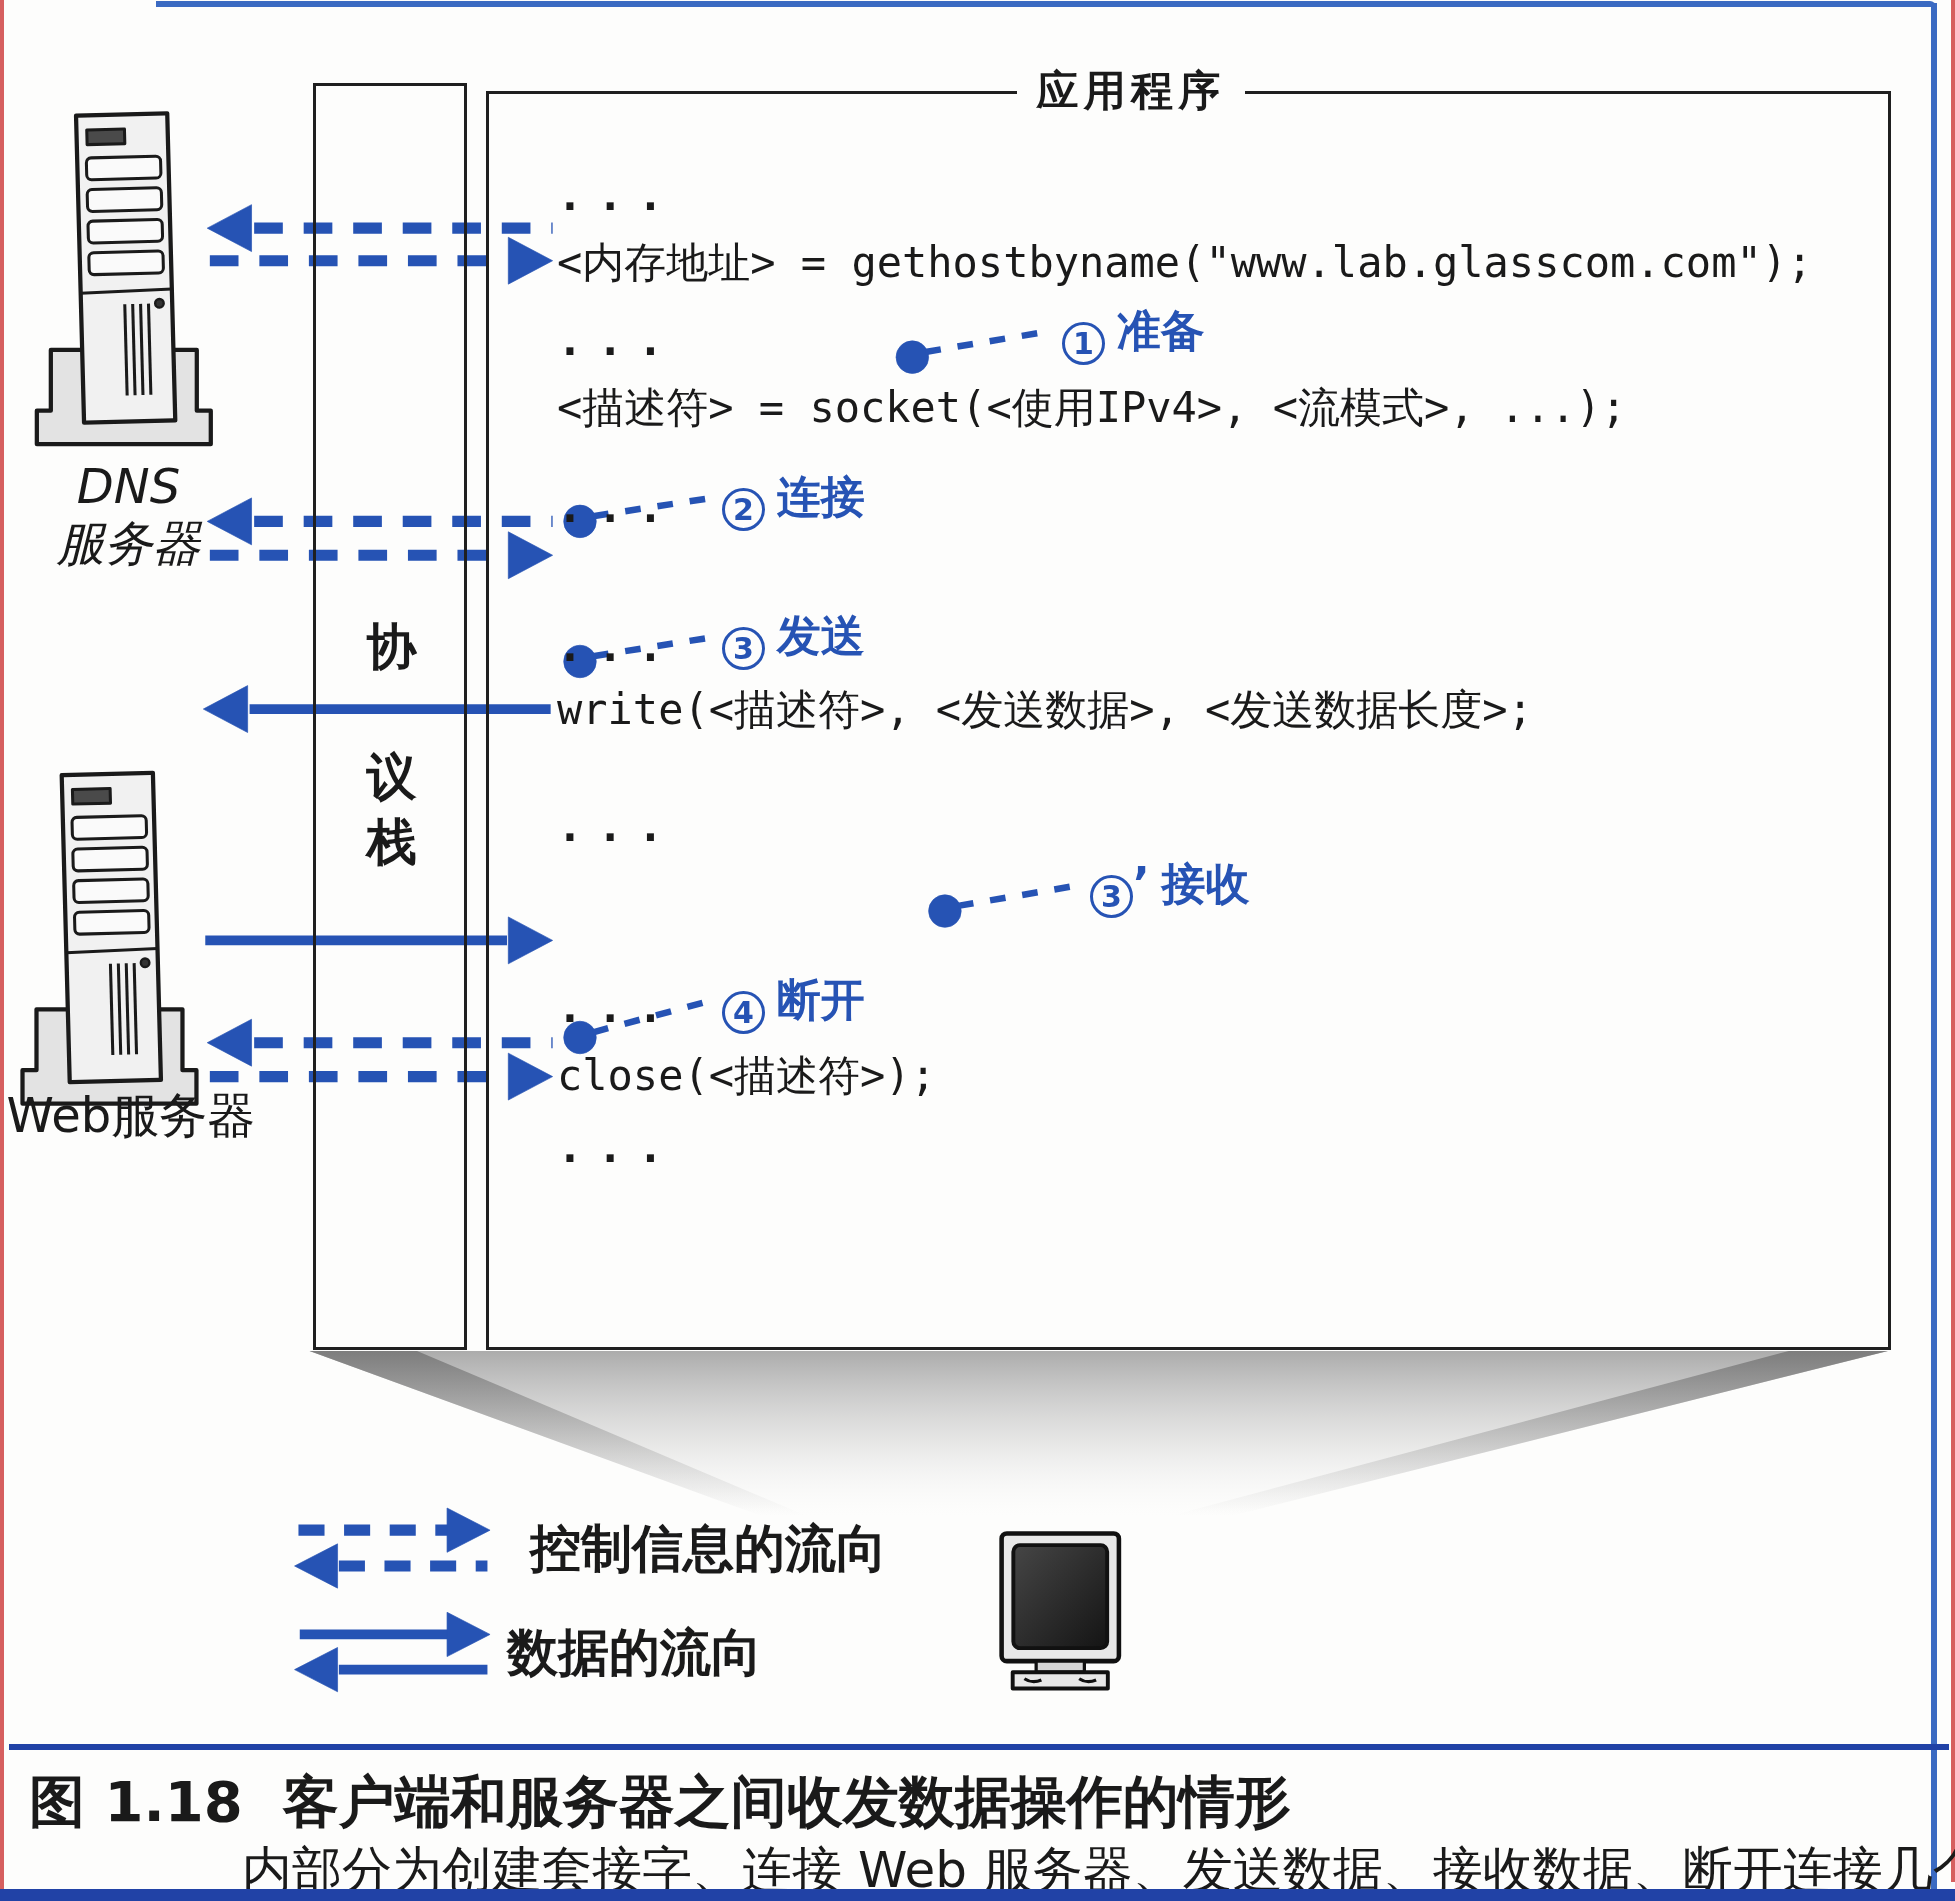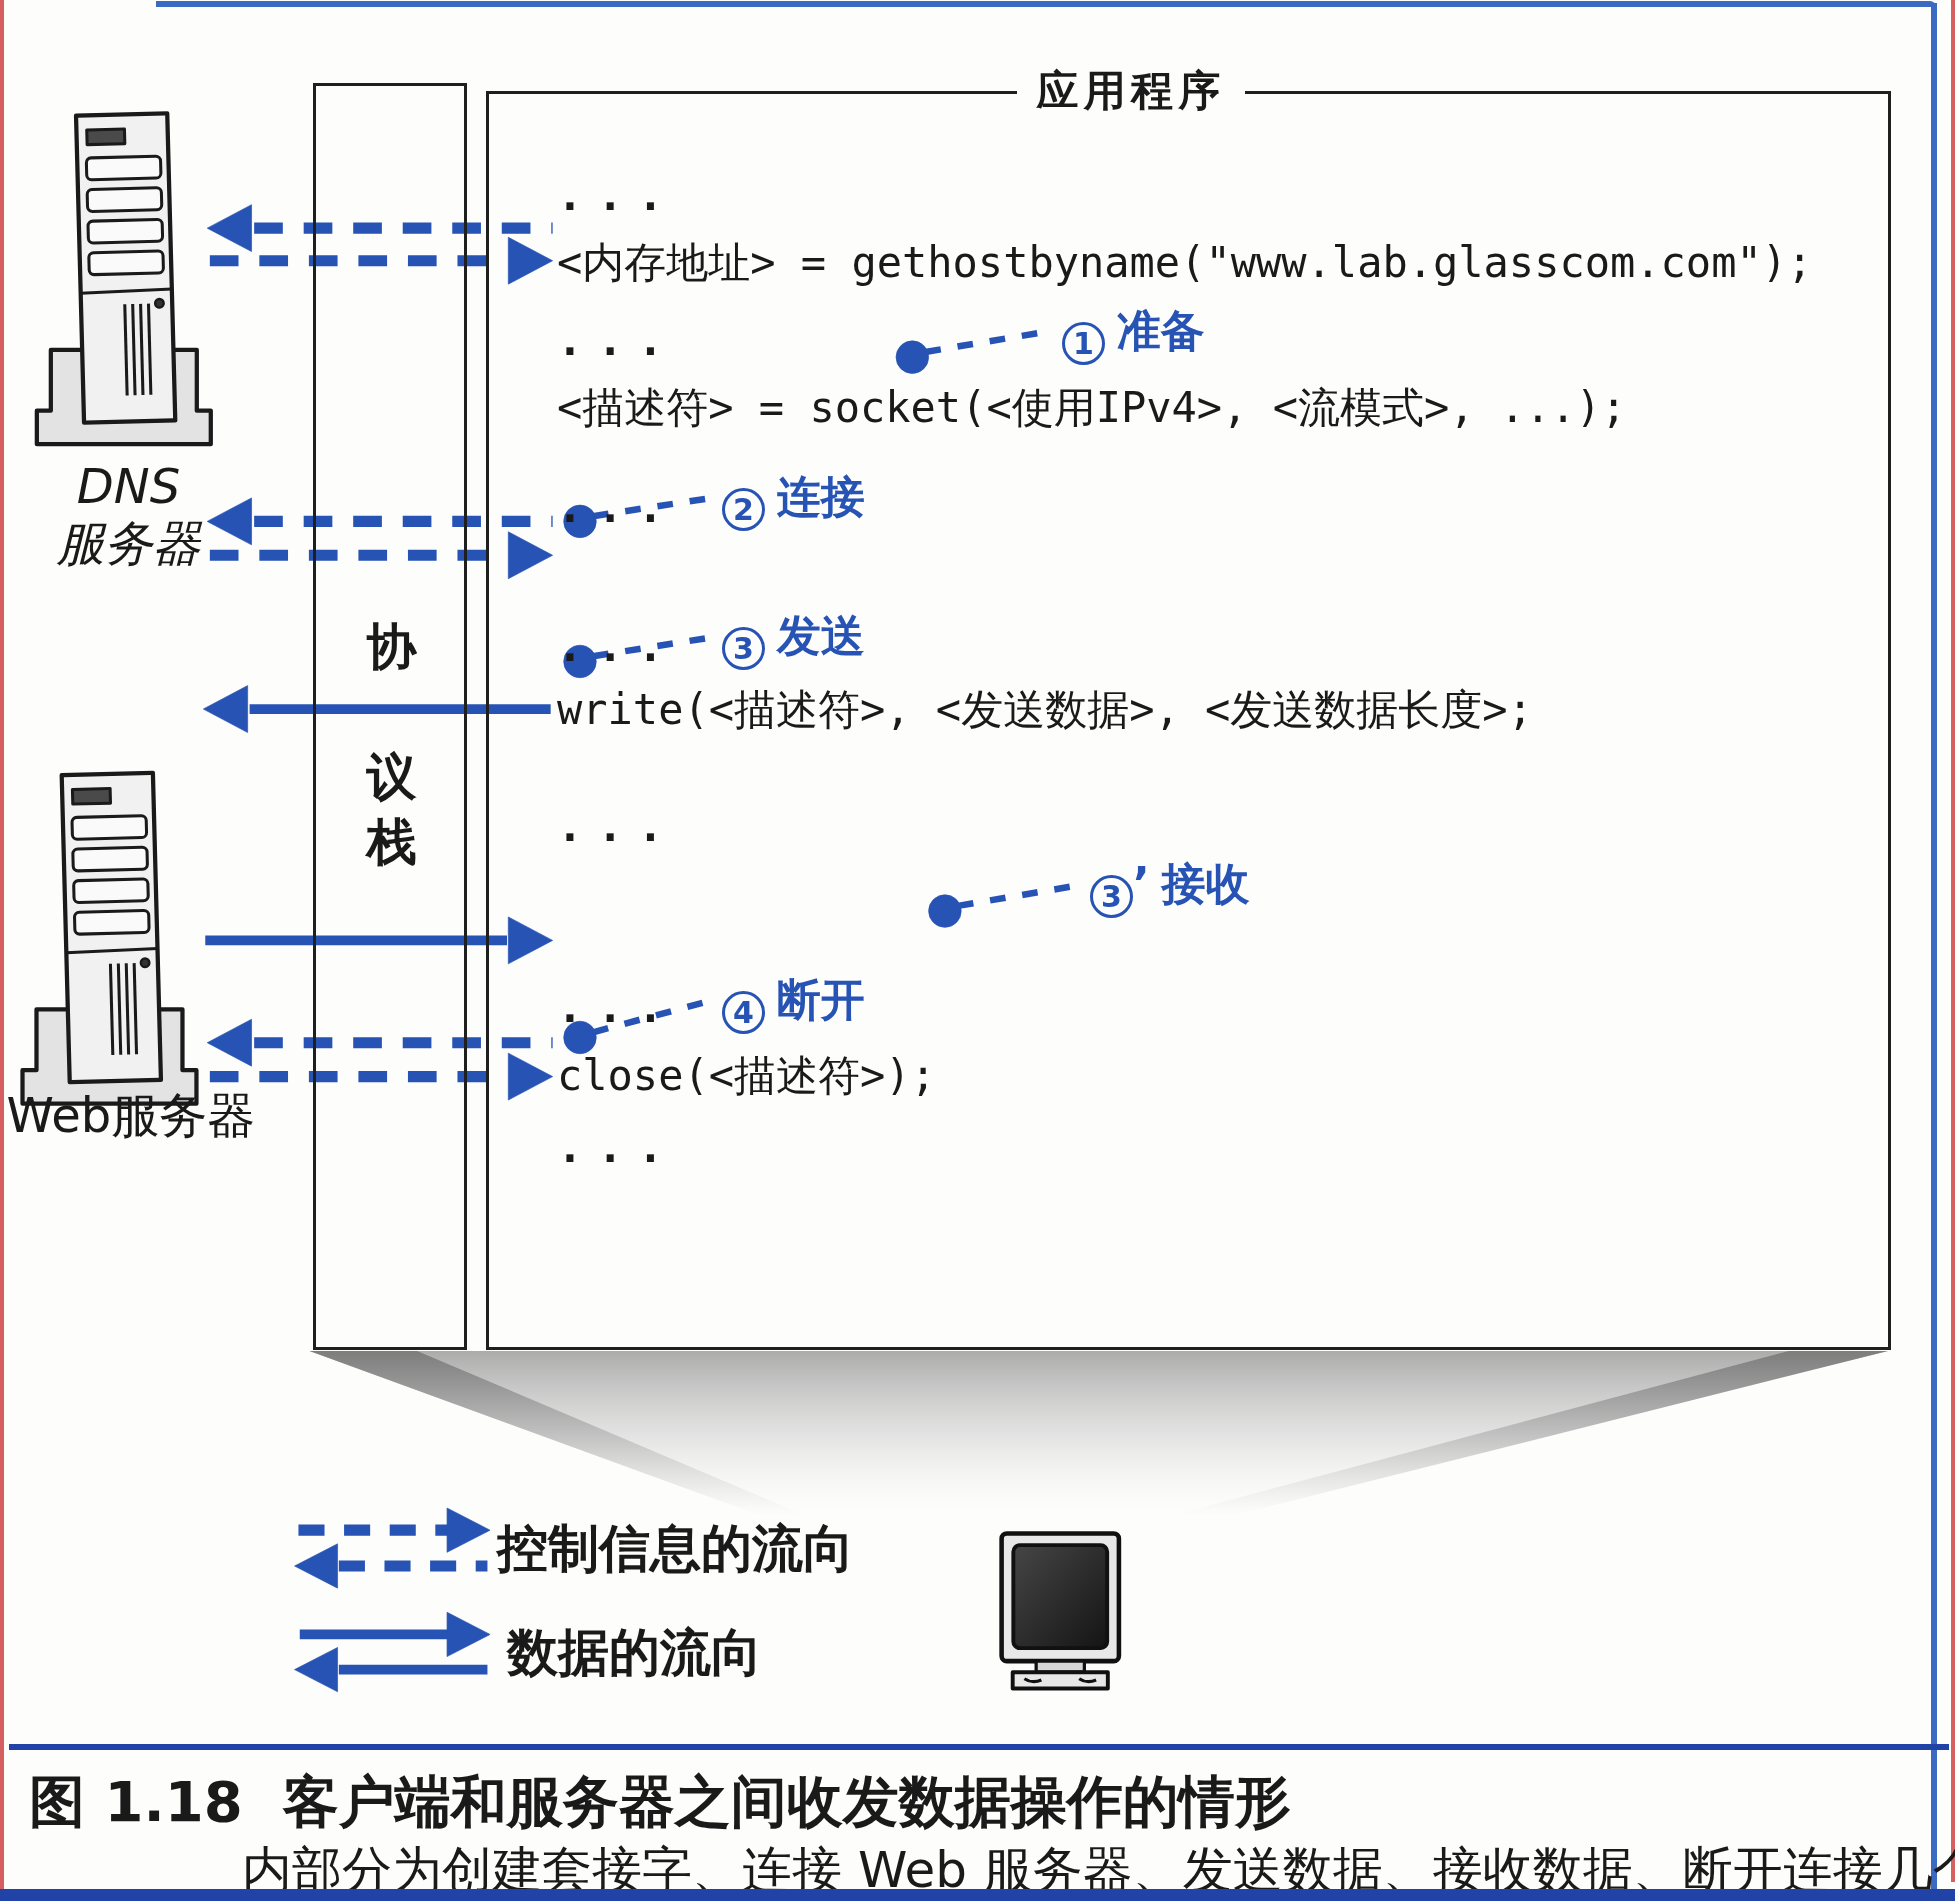--- a/index.html
+++ b/index.html
@@ -207,21 +207,21 @@
   <div class="abs ann nowrap" style="left:722px;top:610px;">
     <span class="circ">3</span><span class="annword">发送</span>
   </div>
   <div class="abs ann nowrap" style="left:1090px;top:858px;">
     <span class="circ">3</span><span class="prime">’</span><span class="annword">接收</span>
   </div>
   <div class="abs ann nowrap" style="left:722px;top:974px;">
     <span class="circ">4</span><span class="annword">断开</span>
   </div>
 
-  <div class="abs legend-label nowrap" style="left:497px;top:1516px;">控制信息的流向</div>
+  <div class="abs legend-label nowrap" style="left:530px;top:1516px;">控制信息的流向</div>
   <div class="abs legend-label nowrap" style="left:507px;top:1620px;">数据的流向</div>
 
   <div class="abs sep-line"></div>
   <div class="abs cap1 nowrap">
     <span>图 1.18</span><span class="cap-title">客户端和服务器之间收发数据操作的情形</span>
   </div>
   <div class="abs cap2 nowrap">内部分为创建套接字、连接 Web 服务器、发送数据、接收数据、断开连接几个阶段。</div>
   <div class="abs bottom-bar"></div>
 
 </div>

